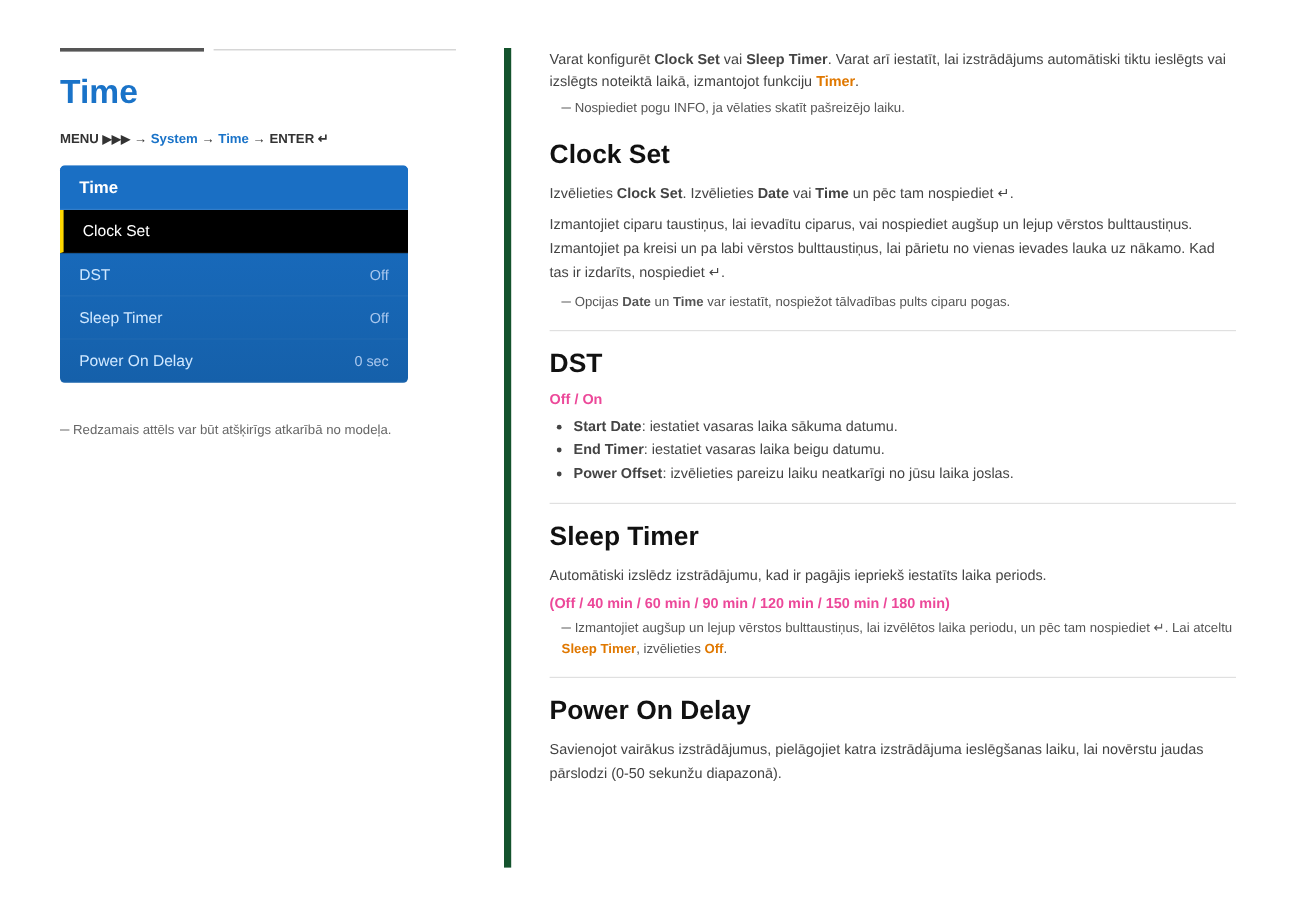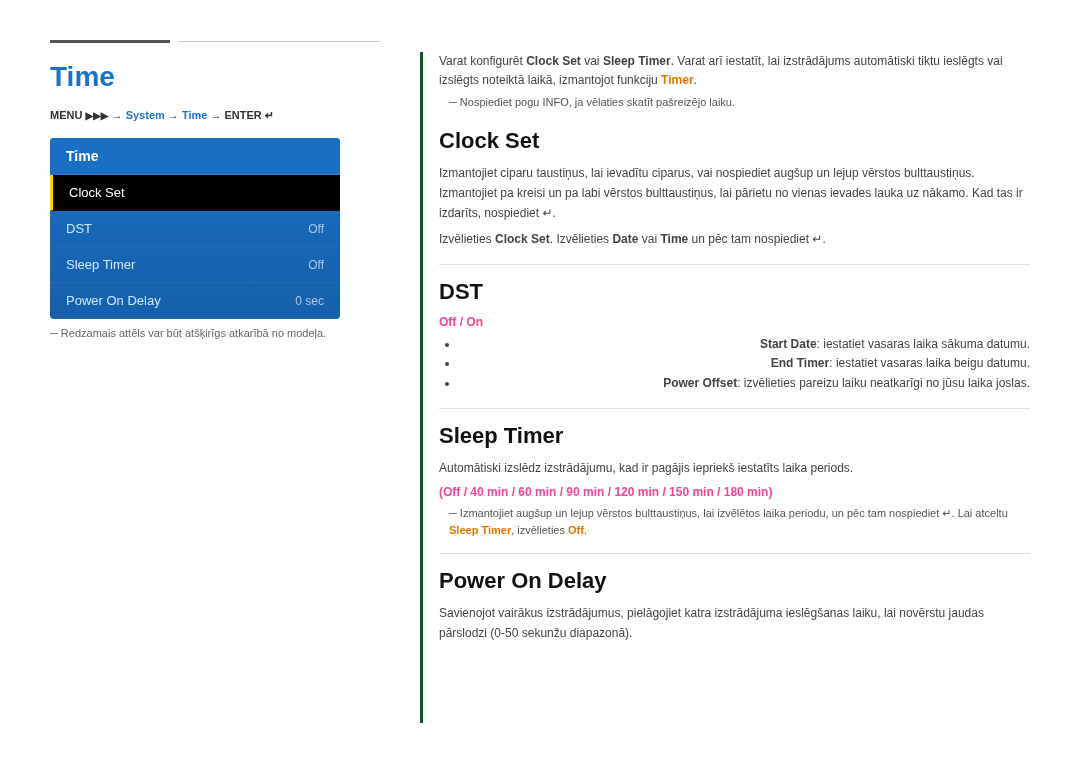--- a/index.html
+++ b/index.html
@@ -105,35 +105,34 @@
     .menu-item .item-label {
       color: #d0e8ff;
     }
 
     .menu-item .item-value {
       color: #aac8ee;
       font-size: 12px;
     }
 
     .footnote {
-      margin-top: 8px;
+      margin-top: 34px;
       font-size: 11px;
       color: #666;
     }
 
     .footnote::before {
       content: '─ ';
     }
 
     
     .right-panel {
       flex: 1;
-      padding-left: 16px;
-      border-left: 3px solid #14532d;
-      margin-top: 12px;
+      padding-left: 32px;
+      border-left: 6px solid #14532d;
     }
 
     .intro-text {
       font-size: 12px;
       color: #444;
       line-height: 1.6;
       margin-bottom: 6px;
     }
 
     .intro-text .bold {
@@ -180,21 +179,20 @@
       color: #ec4899;
       font-weight: bold;
       font-size: 12px;
       margin-bottom: 6px;
     }
 
     .bullet-list {
       list-style: disc;
       padding-left: 20px;
       margin-bottom: 6px;
-      text-align: right;
     }
 
     .bullet-list li {
       font-size: 12px;
       color: #444;
       line-height: 1.65;
     }
 
     .bullet-list li .bold {
       font-weight: bold;
@@ -271,24 +269,27 @@
 
   <div class="right-panel">
     <div class="intro-text">
       Varat konfigurēt <span class="bold">Clock Set</span> vai <span class="bold">Sleep Timer</span>. Varat arī iestatīt, lai izstrādājums automātiski tiktu ieslēgts vai izslēgts noteiktā laikā, izmantojot funkciju <span class="orange">Timer</span>.
     </div>
     <div class="intro-note">Nospiediet pogu INFO, ja vēlaties skatīt pašreizējo laiku.</div>
 
     <div>
       <div class="section-title">Clock Set</div>
       <div class="section-body">
+        Izvēlieties <span class="bold">Clock Set</span>. Izvēlieties <span class="bold">Date</span> vai <span class="bold">Time</span> un pēc tam nospiediet ↵.
+      </div>
+      <div class="section-body">
         Izmantojiet ciparu taustiņus, lai ievadītu ciparus, vai nospiediet augšup un lejup vērstos bulttaustiņus. Izmantojiet pa kreisi un pa labi vērstos bulttaustiņus, lai pārietu no vienas ievades lauka uz nākamo. Kad tas ir izdarīts, nospiediet ↵.
       </div>
-      <div class="section-body">
-        Izvēlieties <span class="bold">Clock Set</span>. Izvēlieties <span class="bold">Date</span> vai <span class="bold">Time</span> un pēc tam nospiediet ↵.
+      <div class="note-block">
+        Opcijas <span class="bold">Date</span> un <span class="bold">Time</span> var iestatīt, nospiežot tālvadības pults ciparu pogas.
       </div>
     </div>
 
     <hr class="divider">
 
     <div>
       <div class="section-title">DST</div>
       <div class="section-orange">Off / On</div>
       <ul class="bullet-list">
         <li><span class="bold">Start Date</span>: iestatiet vasaras laika sākuma datumu.</li>

